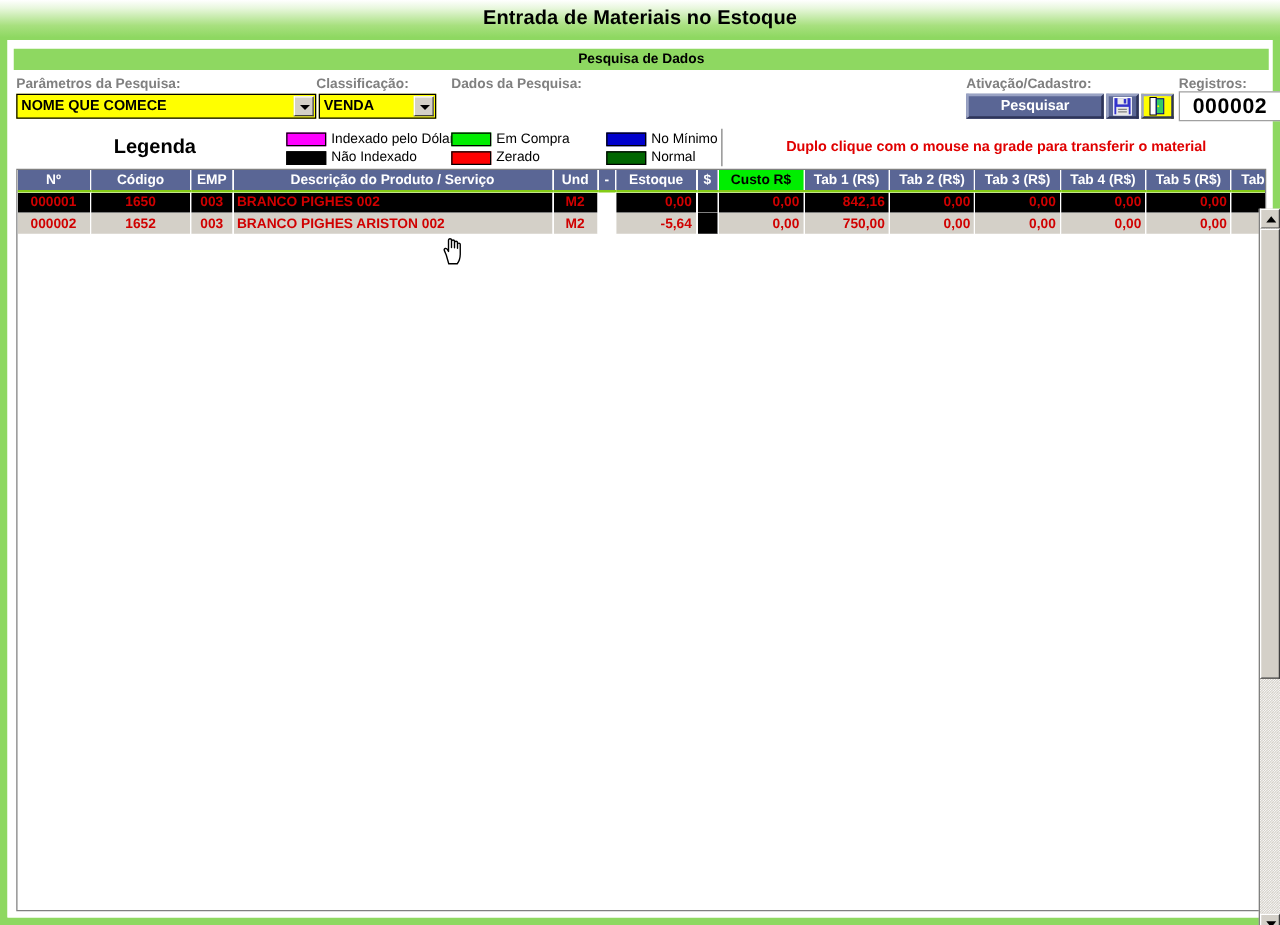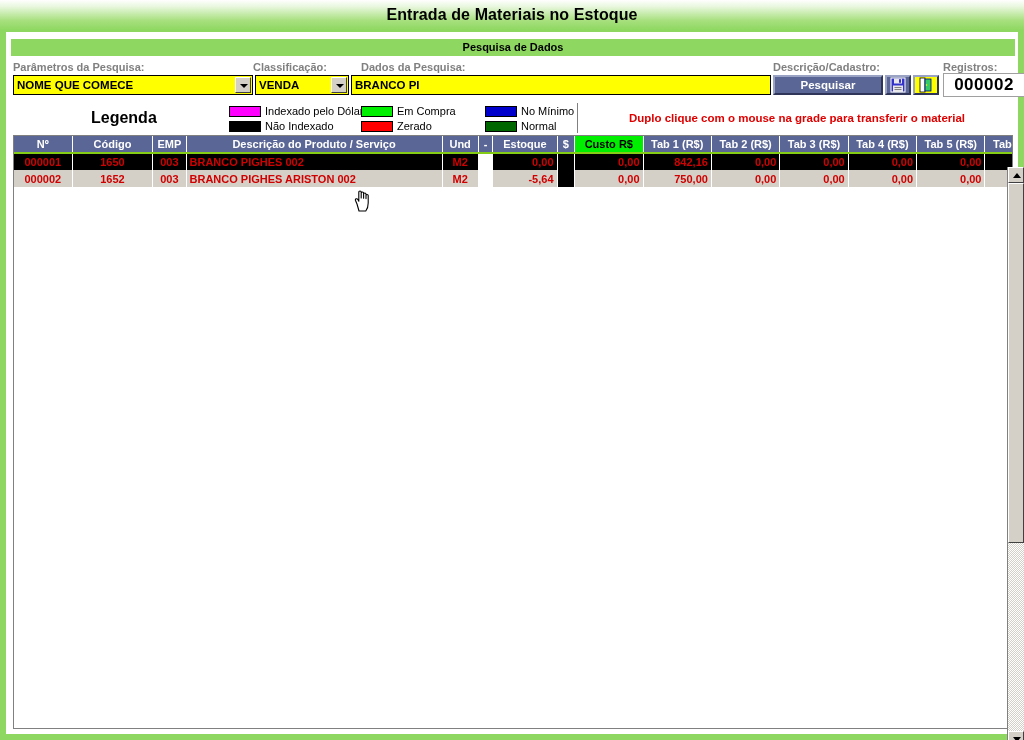--- a/index.html
+++ b/index.html
@@ -343,36 +343,33 @@
 
 <div id="panel">
 
   <div id="search-band">
     <span class="band-text">Pesquisa de Dados</span>
   </div>
 
   <span class="field-label" id="lbl-parametros">Parâmetros da Pesquisa:</span>
   <span class="field-label" id="lbl-classificacao">Classificação:</span>
   <span class="field-label" id="lbl-dados">Dados da Pesquisa:</span>
-  <span class="field-label" id="lbl-ativacao">Descrição/Cadastro:</span>
+  <span class="field-label" id="lbl-ativacao">Ativação/Cadastro:</span>
   <span class="field-label" id="lbl-registros">Registros:</span>
 
   <div class="combo" id="combo-parametros">
     <span class="combo-value">NOME QUE COMECE</span>
     <span class="combo-arrow"></span>
   </div>
 
   <div class="combo" id="combo-classificacao">
     <span class="combo-value">VENDA</span>
     <span class="combo-arrow"></span>
   </div>
 
-  <div id="input-dados" title="">
-    <span class="inp-value">BRANCO PI</span>
-  </div>
 
   <div id="btn-pesquisar">
     <span class="btn-text">Pesquisar</span>
   </div>
 
   <div class="icon-btn" id="btn-save">
     <svg width="16" height="16" viewBox="0 0 16 16">
       <rect x="1" y="1" width="14" height="14" fill="#3333cc" stroke="#ffffff" stroke-width="1"></rect>
       <rect x="4" y="1.5" width="8" height="5" fill="#e8e8e8"></rect>
       <rect x="9" y="2.2" width="2" height="3.6" fill="#3333cc"></rect>

